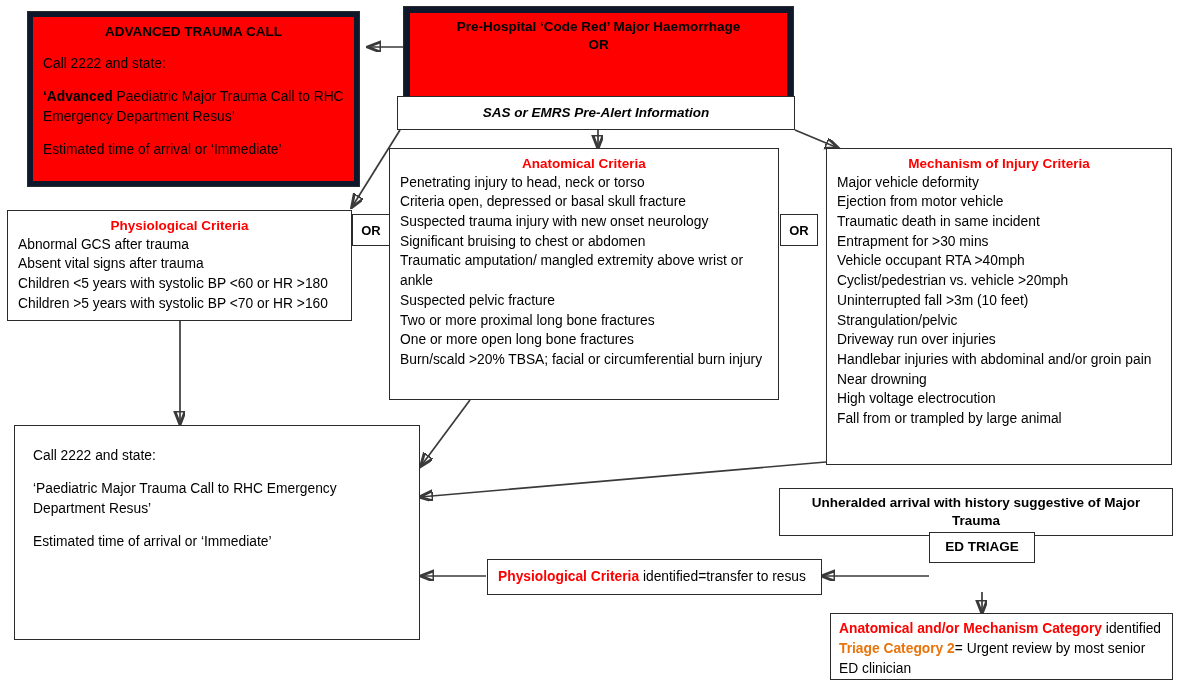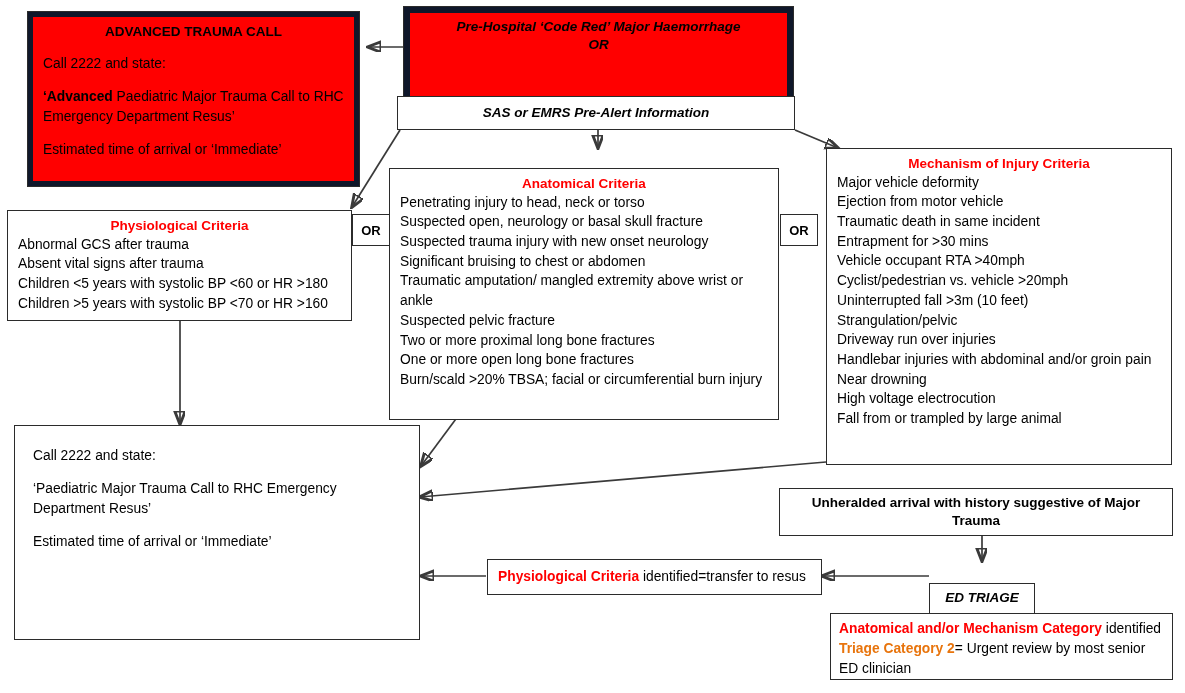--- a/index.html
+++ b/index.html
@@ -84,21 +84,21 @@
       <div class="spacer"></div>
       <div class="body-line">
         <span class="b">‘Advanced</span><span> Paediatric Major Trauma Call to RHC</span>
       </div>
       <div class="body-line">Emergency Department Resus’</div>
       <div class="spacer"></div>
       <div class="body-line">Estimated time of arrival or ‘Immediate’</div>
     </div>
   </div>
 
-  <div class="redbox" style="left:403px;top:6px;width:391px;height:97px;padding:6px;font-style:italic;">
+  <div class="redbox" style="left:403px;top:6px;width:391px;height:97px;padding:6px;">
     <div class="redfill" style="padding:5px 8px;">
       <div class="title">Pre-Hospital ‘Code Red’ Major Haemorrhage</div>
       <div class="title">OR</div>
     </div>
   </div>
 
   <div class="node" style="left:397px;top:96px;width:398px;height:34px;font-style:italic;">
     <div class="inner" style="display:flex;align-items:center;justify-content:center;">
       <div class="title">SAS or EMRS Pre-Alert Information</div>
     </div>
@@ -113,26 +113,26 @@
         <li>Children &lt;5 years with systolic BP &lt;60 or HR &gt;180</li>
         <li>Children &gt;5 years with systolic BP &lt;70 or HR &gt;160</li>
       </ul>
     </div>
   </div>
 
   <div class="orbox" style="left:352px;top:214px;width:38px;height:32px;">
     <span>OR</span>
   </div>
 
-  <div class="node" style="left:389px;top:148px;width:390px;height:252px;margin-top:20px;">
+  <div class="node" style="left:389px;top:148px;width:390px;height:252px;">
     <div class="inner" style="padding:6px 10px;">
       <div class="title-red">Anatomical Criteria</div>
       <ul class="crit">
         <li>Penetrating injury to head, neck or torso</li>
-        <li>Suspected open, neurology or basal skull fracture</li>
+        <li>Criteria open, depressed or basal skull fracture</li>
         <li>Suspected trauma injury with new onset neurology</li>
         <li>Significant bruising to chest or abdomen</li>
         <li>Traumatic amputation/ mangled extremity above wrist or ankle</li>
         <li>Suspected pelvic fracture</li>
         <li>Two or more proximal long bone fractures</li>
         <li>One or more open long bone fractures</li>
         <li>Burn/scald &gt;20% TBSA; facial or circumferential burn injury</li>
       </ul>
     </div>
   </div>
@@ -174,21 +174,21 @@
     </div>
   </div>
 
   <div class="node" style="left:779px;top:488px;width:394px;height:48px;">
     <div class="inner" style="padding:5px 10px;">
       <div class="title">Unheralded arrival with history suggestive of Major</div>
       <div class="title">Trauma</div>
     </div>
   </div>
 
-  <div class="node" style="left:929px;top:583px;width:106px;height:31px;font-style:italic;">
+  <div class="node" style="left:929px;top:532px;width:106px;height:31px;">
     <div class="inner" style="display:flex;align-items:center;justify-content:center;">
       <div class="title">ED TRIAGE</div>
     </div>
   </div>
 
   <div class="node" style="left:487px;top:559px;width:335px;height:36px;">
     <div class="inner" style="display:flex;align-items:center;padding:0 10px;">
       <div class="body-line">
         <span class="kw-red">Physiological Criteria</span><span> identified=transfer to resus</span>
       </div>

